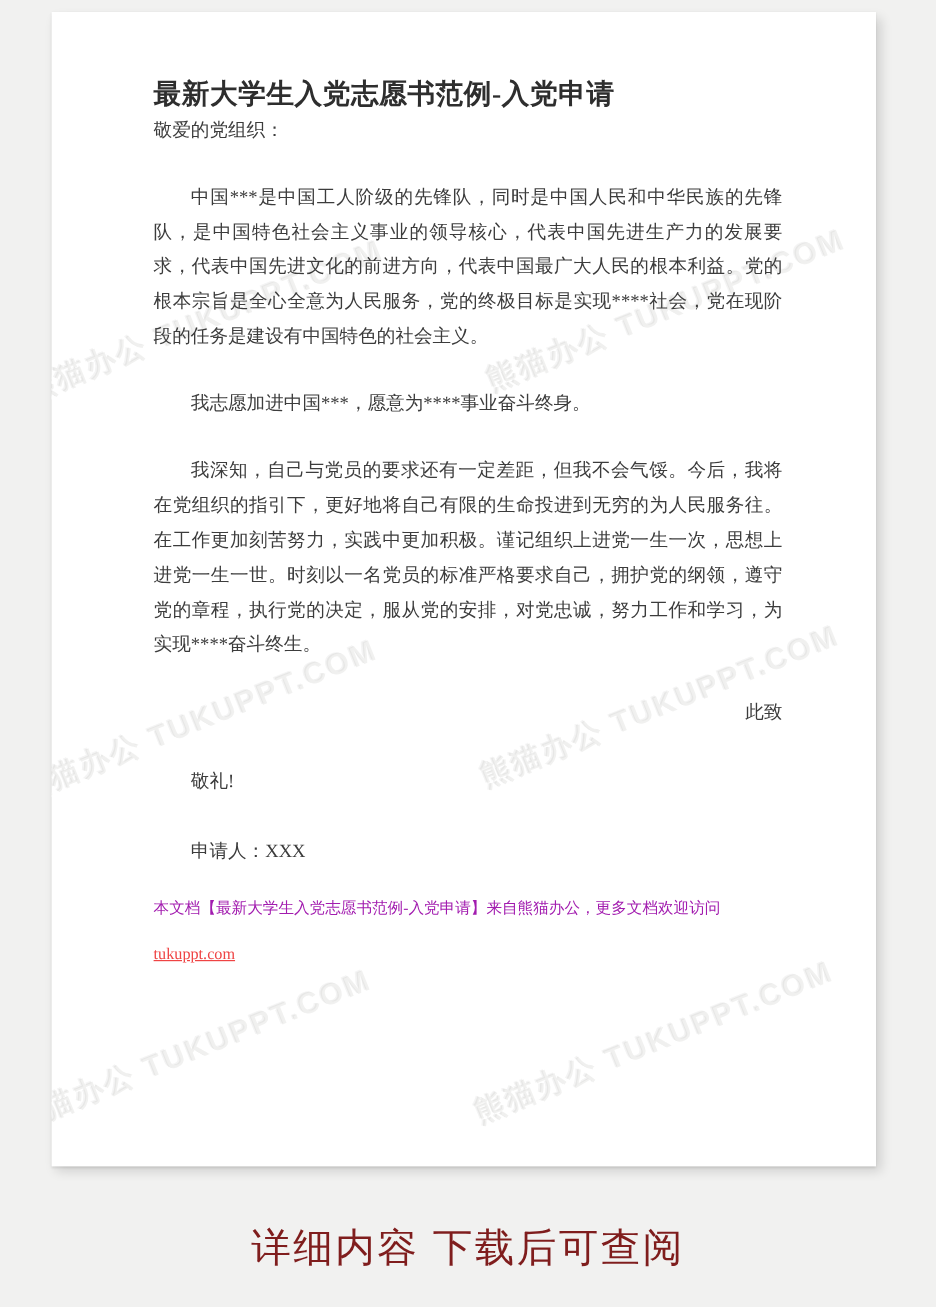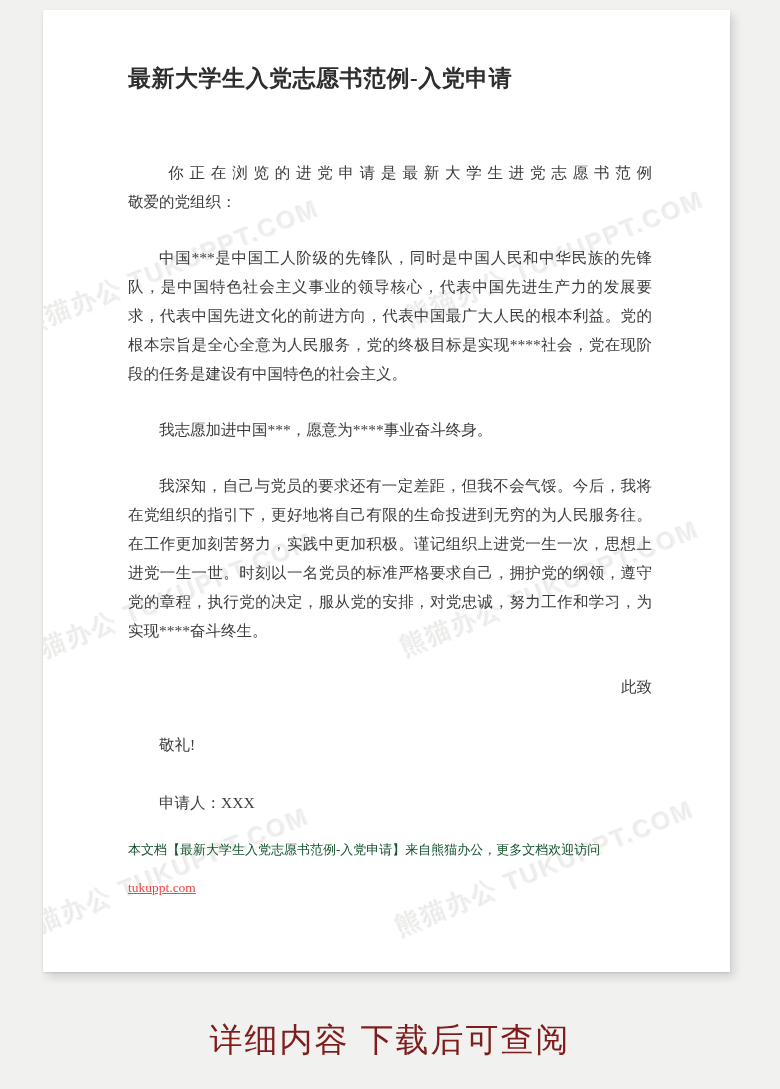--- a/index.html
+++ b/index.html
@@ -64,21 +64,21 @@
     text-align: justify;
   }
   .short-line { text-indent: 2em; }
   .closing   { margin-top: 27px; text-align: right; }
   .salute    { margin-top: 29px; }
   .applicant { margin-top: 29px; }
   .source-note {
     margin-top: 24px;
     font-size: 13px;
     line-height: 18px;
-    color: #14532d;
+    color: #a21caf;
   }
   .source-link {
     display: inline-block;
     margin-top: 14px;
     font-family: Liberation Serif, serif;
     font-size: 13.5px;
     color: #ef4444;
     text-decoration: underline;
     cursor: pointer;
   }
@@ -107,21 +107,20 @@
       <span class="wm" style="left:512px; top:248px;">熊猫办公 TUKUPPT.COM</span>
       <span class="wm" style="left:122px; top:590px;">熊猫办公 TUKUPPT.COM</span>
       <span class="wm" style="left:507px; top:578px;">熊猫办公 TUKUPPT.COM</span>
       <span class="wm" style="left:117px; top:865px;">熊猫办公 TUKUPPT.COM</span>
       <span class="wm" style="left:502px; top:858px;">熊猫办公 TUKUPPT.COM</span>
     </div>
 
     <div class="content">
       <h1 class="doc-title">最新大学生入党志愿书范例-入党申请</h1>
 
-      <p class="intro">你正在浏览的进党申请是最新大学生进党志愿书范例</p>
       <p class="salutation">敬爱的党组织：</p>
 
       <p class="para">中国***是中国工人阶级的先锋队，同时是中国人民和中华民族的先锋队，是中国特色社会主义事业的领导核心，代表中国先进生产力的发展要求，代表中国先进文化的前进方向，代表中国最广大人民的根本利益。党的根本宗旨是全心全意为人民服务，党的终极目标是实现****社会，党在现阶段的任务是建设有中国特色的社会主义。</p>
       <p class="para">我志愿加进中国***，愿意为****事业奋斗终身。</p>
       <p class="para">我深知，自己与党员的要求还有一定差距，但我不会气馁。今后，我将在党组织的指引下，更好地将自己有限的生命投进到无穷的为人民服务往。在工作更加刻苦努力，实践中更加积极。谨记组织上进党一生一次，思想上进党一生一世。时刻以一名党员的标准严格要求自己，拥护党的纲领，遵守党的章程，执行党的决定，服从党的安排，对党忠诚，努力工作和学习，为实现****奋斗终生。</p>
 
       <p class="short-line closing">此致</p>
       <p class="short-line salute">敬礼!</p>
       <p class="short-line applicant">申请人：XXX</p>
 

